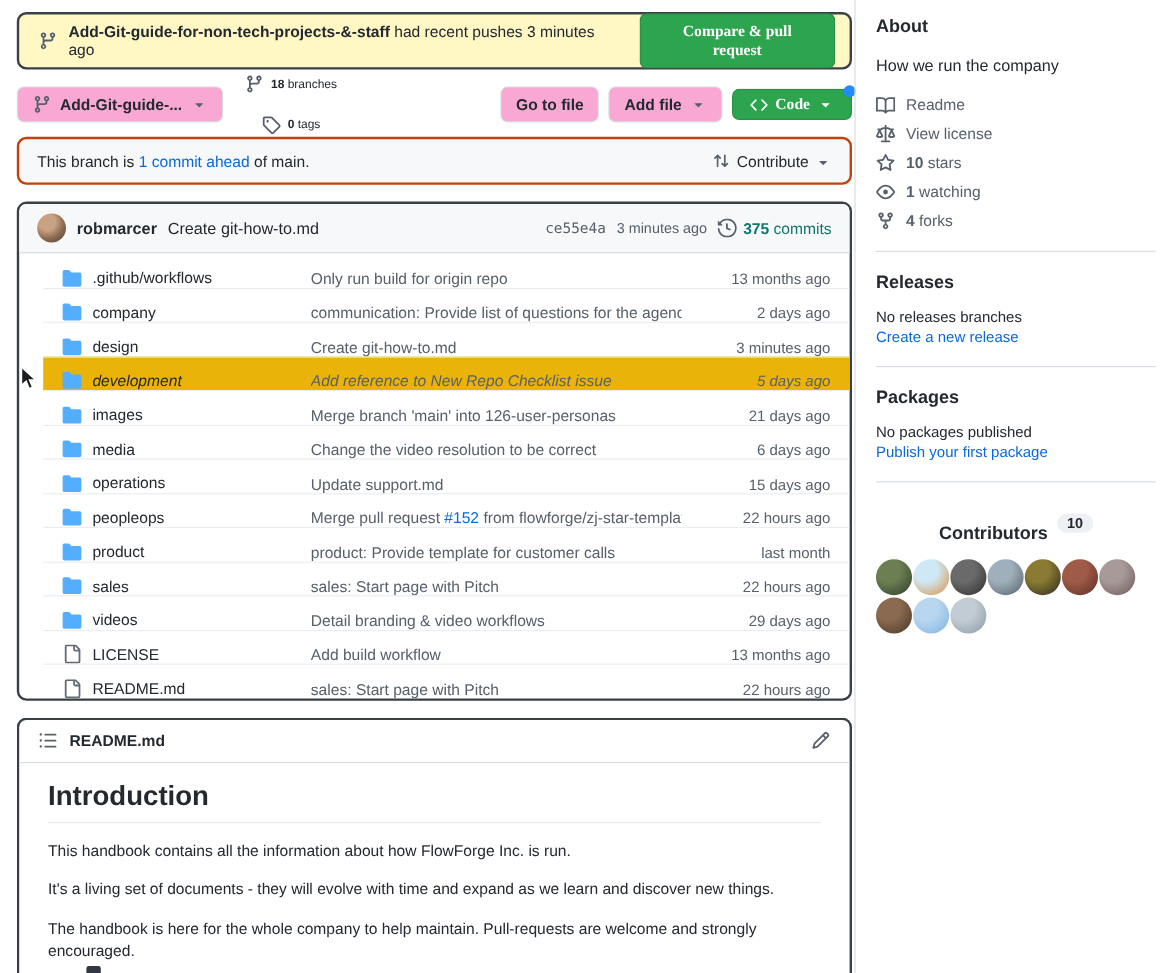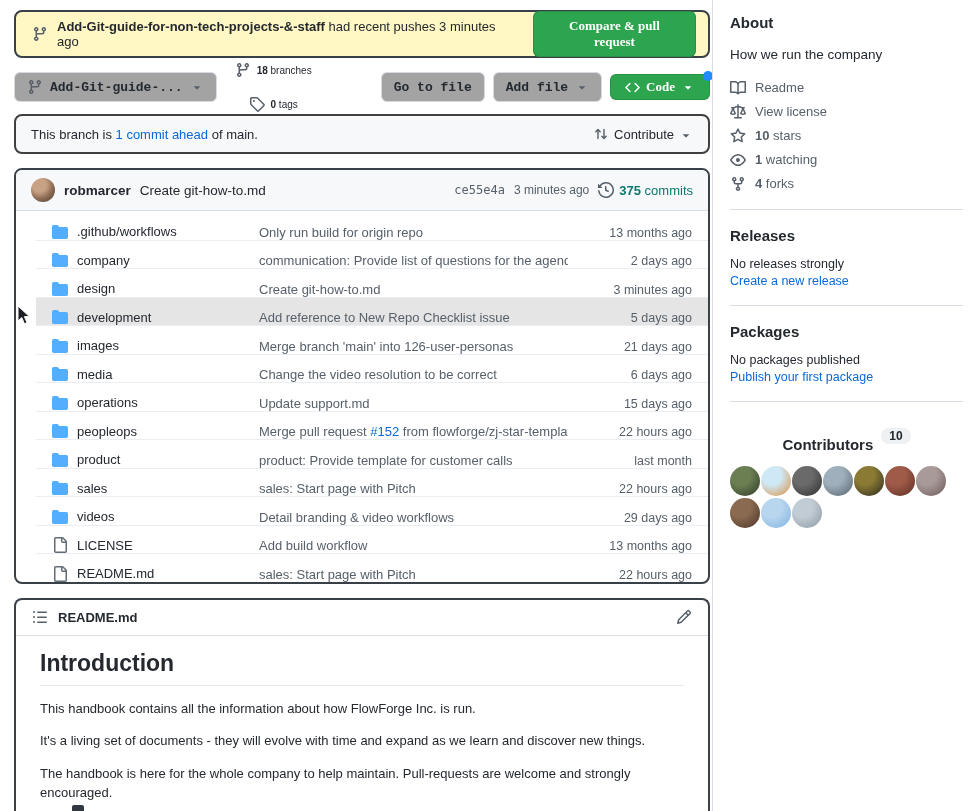--- a/index.html
+++ b/index.html
@@ -24,39 +24,39 @@
   .grow { flex:1; }
   .btn-green {
     background:#2da44e; color:#fff; font-weight:700; font-size:13px;
     border:1px solid rgba(27,31,36,.15); border-radius:6px;
     padding:6px 14px; display:inline-flex; align-items:center; gap:6px;
     cursor:pointer; font-family:Liberation Serif, serif;
   }
 
   .toolbar { margin-top:14px; display:flex; align-items:center; height:30px; }
   .btn-light {
-    background:#a3a3a3; border:1px solid #d5dbe1; border-radius:6px;
+    background:#f9a8d4; border:1px solid #d5dbe1; border-radius:6px;
     height:30px; padding:0 12px; font-size:13px; font-weight:600; color:#24292f;
-    display:inline-flex; align-items:center; gap:7px; cursor:pointer; font-family:Liberation Mono, monospace;
+    display:inline-flex; align-items:center; gap:7px; cursor:pointer; font-family:Liberation Sans, sans-serif;
   }
   .btn-light .caret, .btn-green .caret { color:inherit; }
   .meta-links { display:flex; align-items:center; gap:18px; margin-left:18px; font-size:10px;flex-direction:column; }
   .meta-link { display:inline-flex; align-items:center; gap:6px; color:#24292f; cursor:pointer; }
   .meta-link .ic { color:#57606a; }
   .meta-link b { font-weight:700; }
   .toolbar-right { margin-left:auto; display:flex; align-items:center; gap:8px; }
   .code-btn { position:relative; height:26px; }
   .code-dot {
     position:absolute; top:-4px; right:-4px; width:10px; height:10px;
     border-radius:50%; background:#218bff;
   }
 
   .status-box {
     margin-top:12px; height:40px; background:#f6f8fa;
-    border:2px solid #404040; border-radius:8px;
+    border:2px solid #c2410c; border-radius:8px;
     display:flex; align-items:center; padding:0 15px; font-size:13px;
   }
   .link-blue { color:#0969da; text-decoration:none; cursor:pointer; }
   .contribute { display:inline-flex; align-items:flex-end; gap:5px; color:#24292f; cursor:pointer; }
   .contribute .ic { color:#57606a; }
 
   .file-table {
     margin-top:14px; border:2px solid #3a4048; border-radius:8px; overflow:hidden;
     background:#fff;
   }
@@ -73,21 +73,21 @@
   .commit-msg { cursor:pointer; }
   .commit-right { margin-left:auto; display:flex; align-items:center; gap:9px; }
   .sha { font-family:"DejaVu Sans Mono", monospace; font-size:12px; color:#57606a; cursor:pointer; }
   .commit-time { font-size:12px; color:#57606a; }
   .commits-count { display:inline-flex; align-items:center; gap:5px; font-size:13px; color:#0f766e; cursor:pointer;justify-content:flex-end; }
   .commits-count .ic { color:#57606a; }
   .commits-count b { font-weight:700; }
 
   .file-row { height:28.5px; display:flex; align-items:flex-end; font-size:13px; cursor:pointer;margin-left:20px; }
   .file-row + .file-row { border-top:1px solid #eaeef2; }
-  .file-row.highlighted { background:#e5e5e5; }
+  .file-row.highlighted { background:#eab308;font-style:italic; }
   .col-name { width:223px; padding-left:16px; display:flex; align-items:center; gap:9px; flex:none; }
   .col-name .name { color:#24292f; }
   .folder-ic { color:#54aeff; }
   .file-ic { color:#636c76; }
   .col-msg { flex:1; color:#57606a; white-space:nowrap; overflow:hidden; }
   .col-msg .msg-link { color:#0969da; }
   .col-time { width:140px; text-align:right; padding-right:16px; color:#57606a; font-size:12.5px; white-space:nowrap; flex:none; }
 
   .readme-box {
     margin-top:14px; height:214px; overflow:hidden;
@@ -473,21 +473,21 @@
           </svg>
           <span><b>4</b> forks</span>
         </div>
       </div>
   </div>
 
   <hr class="sb-hr">
 
   <div class="sb-section">
     <div class="sb-title">Releases</div>
-    <div class="sb-empty">No releases strongly</div>
+    <div class="sb-empty">No releases branches</div>
     <a class="link-blue sb-link-blue">Create a new release</a>
   </div>
 
   <hr class="sb-hr">
 
   <div class="sb-section">
     <div class="sb-title">Packages</div>
     <div class="sb-empty">No packages published</div>
     <a class="link-blue sb-link-blue">Publish your first package</a>
   </div>

